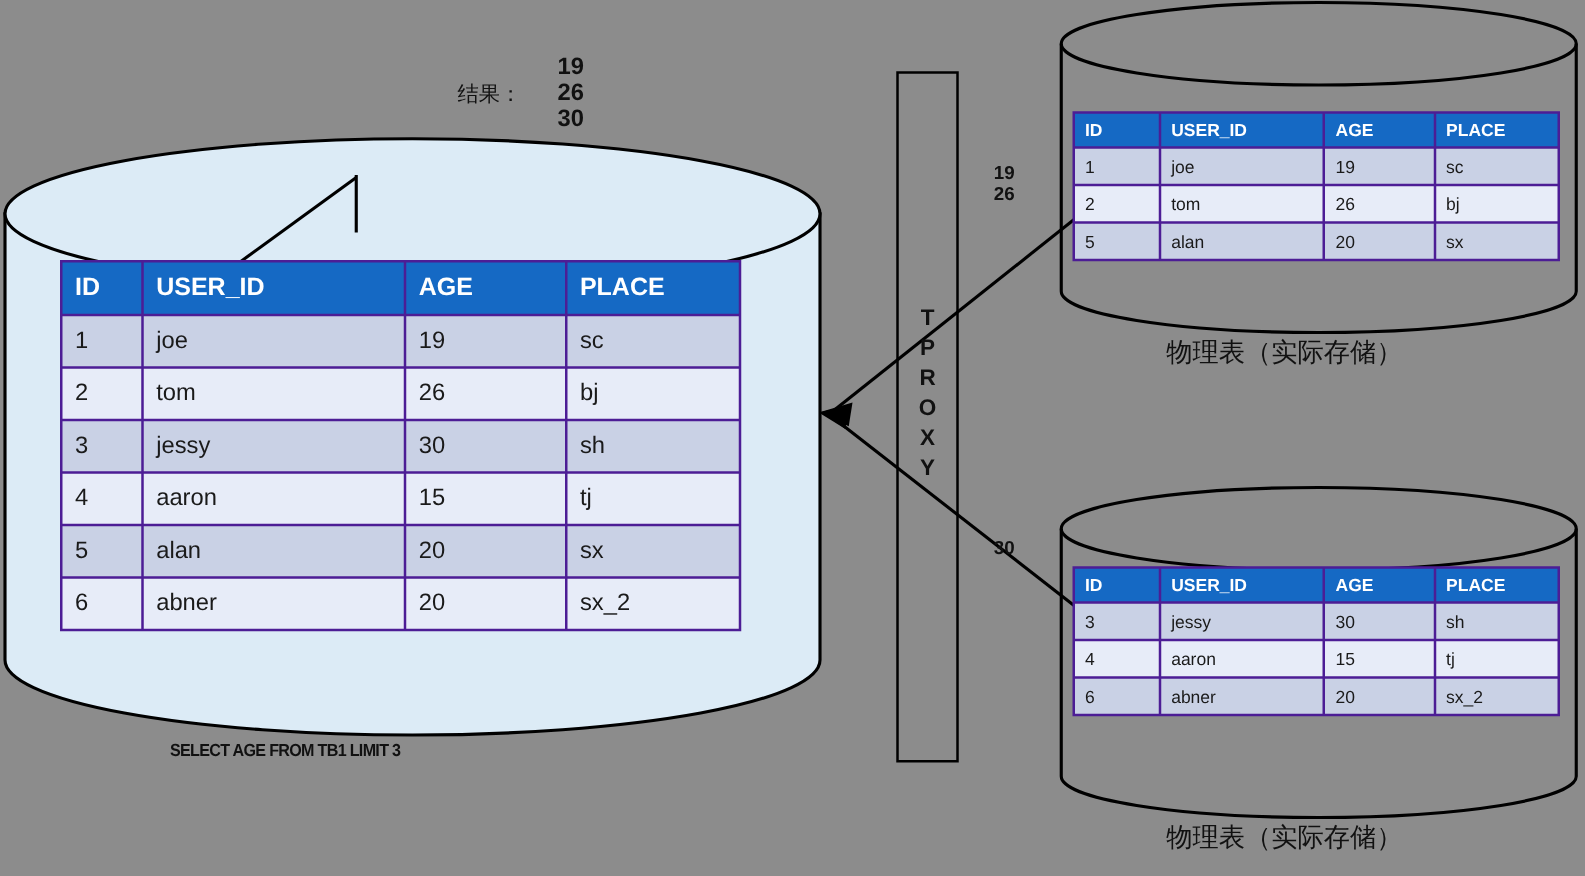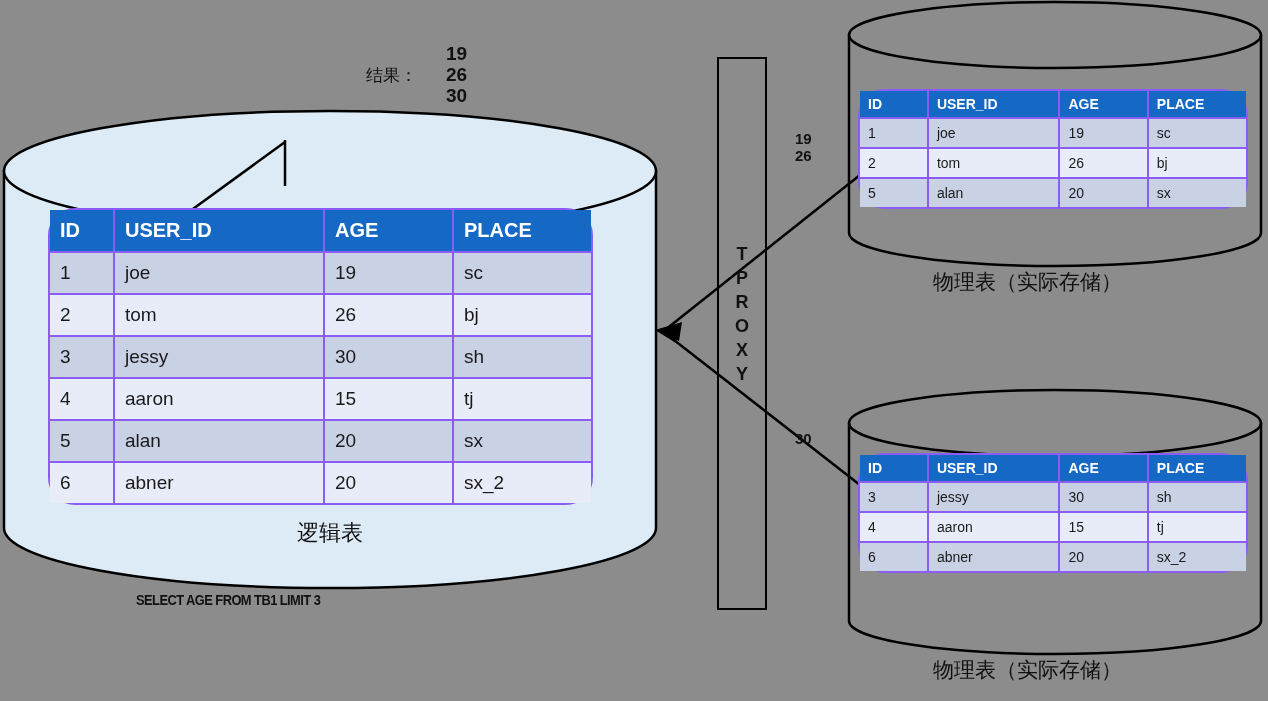--- a/index.html
+++ b/index.html
@@ -109,23 +109,22 @@
     color: #111;
     line-height: 24px;
   }
   .proxy-letters span { display: block; }
 
   
   .db-table {
     position: absolute;
     border-collapse: separate;
     border-spacing: 2px;
-    background: #8b5cf6;
+    background: #4c1d95;
     table-layout: fixed;
-    border-radius: 27px;
   }
   .db-table th {
     background: #1569c4;
     color: #ffffff;
     font-weight: bold;
     text-align: left;
   }
   .db-table td {
     color: #1a1a1a;
     text-align: left;
@@ -256,21 +255,20 @@
       </tr>
       <tr class="even">
         <td>6</td>
         <td>abner</td>
         <td>20</td>
         <td>sx_2</td>
       </tr>
     </tbody>
   </table>
 
-  <div class="logical-caption">逻辑表</div>
   <div class="sql-text">SELECT AGE FROM TB1 LIMIT 3</div>
 
   <div class="proxy-bar"></div>
   <div class="proxy-letters">
     <span>T</span>
     <span>P</span>
     <span>R</span>
     <span>O</span>
     <span>X</span>
     <span>Y</span>

